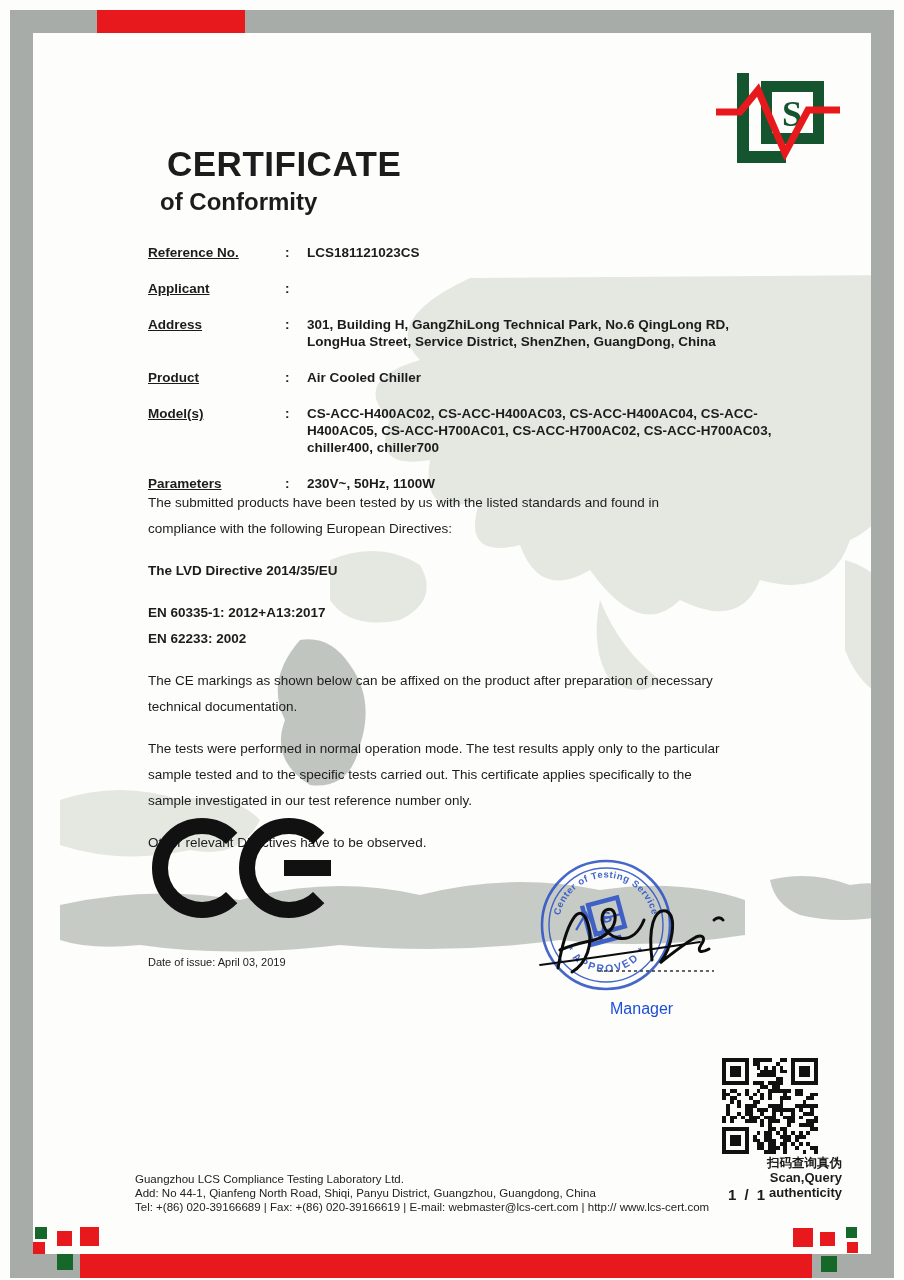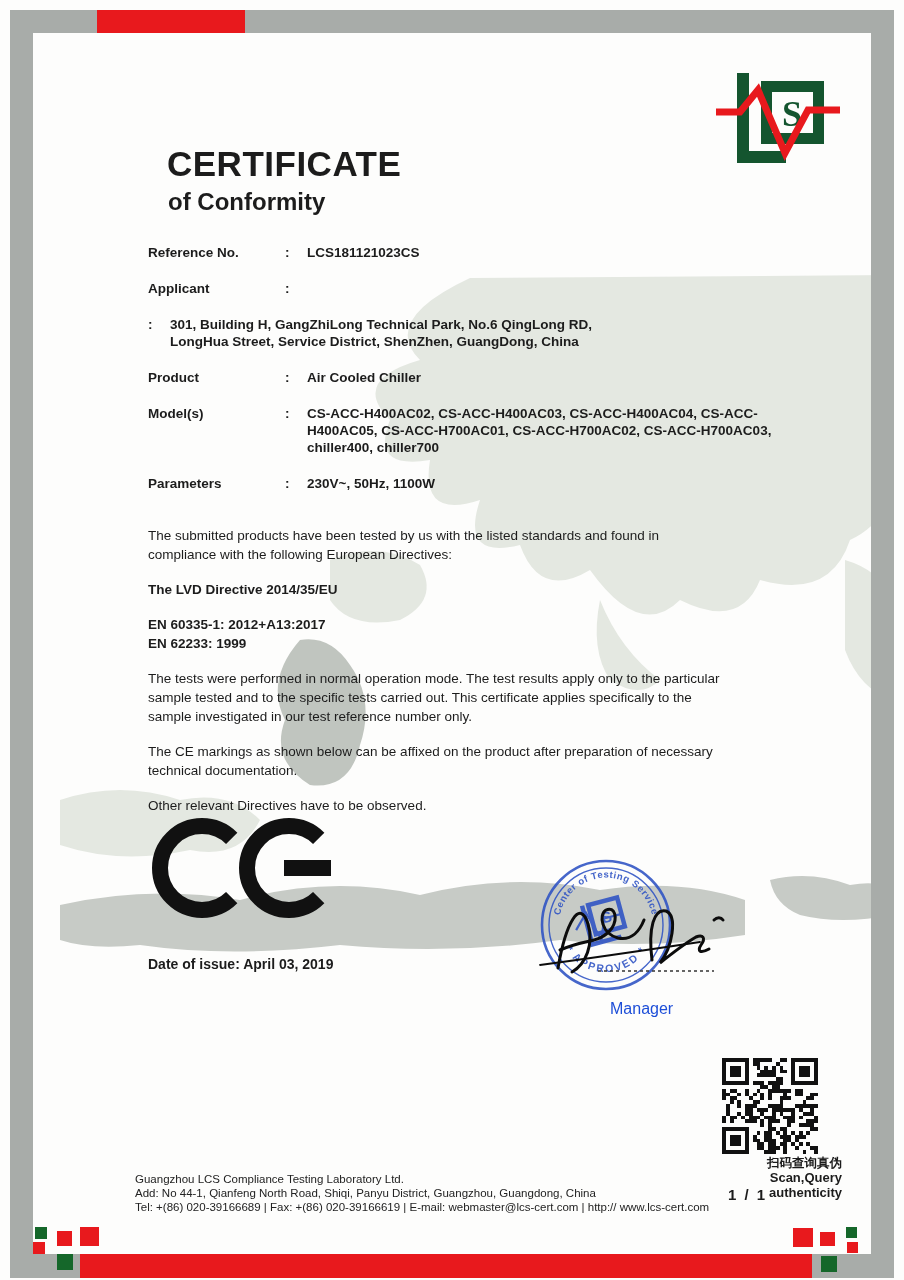--- a/index.html
+++ b/index.html
@@ -5,33 +5,33 @@
   html,body{margin:0;padding:0;background:#ffffff;}
   #page{position:relative;width:904px;height:1280px;background:#fdfdfc;overflow:hidden;
         font-family:"Liberation Sans", sans-serif;color:#1c1c1c;}
   .abs{position:absolute;}
   
   .bar{background:#a8aca9;}
   .red{background:#e8191d;}
   .sq{position:absolute;}
   
   .title-main{left:167px;top:144px;font-size:35px;font-weight:bold;letter-spacing:.5px;}
-  .title-sub{left:168px;top:188px;font-size:24px;font-weight:bold;}
+  .title-sub{left:160px;top:188px;font-size:24px;font-weight:bold;}
   
   #fields{left:148px;top:244px;width:630px;}
   .frow{display:flex;font-size:13.5px;font-weight:bold;line-height:17px;margin-bottom:19px;}
-  .frow .lbl{width:137px;flex:none;}
+  .frow .lbl{width:137px;flex:none;text-decoration:underline;}
   .frow .colon{width:22px;flex:none;}
   .frow .val{width:468px;}
   .frow.params{}
   
-  #bodytext{left:148px;top:526px;width:575px;font-size:13.5px;line-height:19px;}
+  #bodytext{left:148px;top:490px;width:575px;font-size:13.5px;line-height:26px;}
   #bodytext .para{margin:0 0 16px 0;}
   #bodytext .b{font-weight:bold;}
-  .date-line{left:148px;top:956px;font-size:14px;font-weight:bold;}
+  .date-line{left:148px;top:956px;font-size:11px;font-weight:normal;}
   
   .foot{left:135px;font-size:11.5px;line-height:14px;color:#222;margin-top:20px;}
   .qr-cap{left:698px;width:144px;text-align:right;font-weight:bold;}
   .page-num{left:728px;top:1186px;font-size:15px;font-weight:bold;letter-spacing:2px;}
   .manager{left:610px;top:1000px;font-size:16px;color:#1d4ed8;}
   svg{position:absolute;left:0;top:0;}
 </style>
 </head>
 <body>
 
@@ -88,20 +88,21 @@
     <div class="frow">
       <span class="lbl">Reference No.</span>
       <span class="colon">:</span>
       <span class="val">LCS181121023CS</span>
     </div>
     <div class="frow">
       <span class="lbl">Applicant</span>
       <span class="colon">:</span>
     </div>
     <div class="frow">
+      <span class="lbl">Address</span>
       <span class="colon">:</span>
       <span class="val">301, Building H, GangZhiLong Technical Park, No.6 QingLong RD, LongHua Street, Service District, ShenZhen, GuangDong, China</span>
     </div>
     <div class="frow">
       <span class="lbl">Product</span>
       <span class="colon">:</span>
       <span class="val">Air Cooled Chiller</span>
     </div>
     <div class="frow">
       <span class="lbl">Model(s)</span>
@@ -113,24 +114,24 @@
       <span class="colon">:</span>
       <span class="val">230V~, 50Hz, 1100W</span>
     </div>
   </div>
 
   <div class="abs" id="bodytext">
     <p class="para">The submitted products have been tested by us with the listed standards and found in compliance with the following European Directives:</p>
     <p class="para b">The LVD Directive 2014/35/EU</p>
     <div class="para">
       <div class="b">EN 60335-1: 2012+A13:2017</div>
-      <div class="b">EN 62233: 1999</div>
-    </div>
+      <div class="b">EN 62233: 2002</div>
+    </div>
+    <p class="para">The CE markings as shown below can be affixed on the product after preparation of necessary technical documentation.</p>
     <p class="para">The tests were performed in normal operation mode. The test results apply only to the particular sample tested and to the specific tests carried out. This certificate applies specifically to the sample investigated in our test reference number only.</p>
-    <p class="para">The CE markings as shown below can be affixed on the product after preparation of necessary technical documentation.</p>
     <p class="para">Other relevant Directives have to be observed.</p>
   </div>
 
   <svg width="904" height="1280" viewBox="0 0 904 1280">
     <g fill="none" stroke="#111111" stroke-width="16">
       <path d="M231.7,838.3 A42,42 0 1 0 231.7,897.7"></path>
       <path d="M318.7,838.3 A42,42 0 1 0 318.7,897.7"></path>
       <line x1="284" y1="868" x2="331" y2="868"></line>
     </g>
   </svg>

